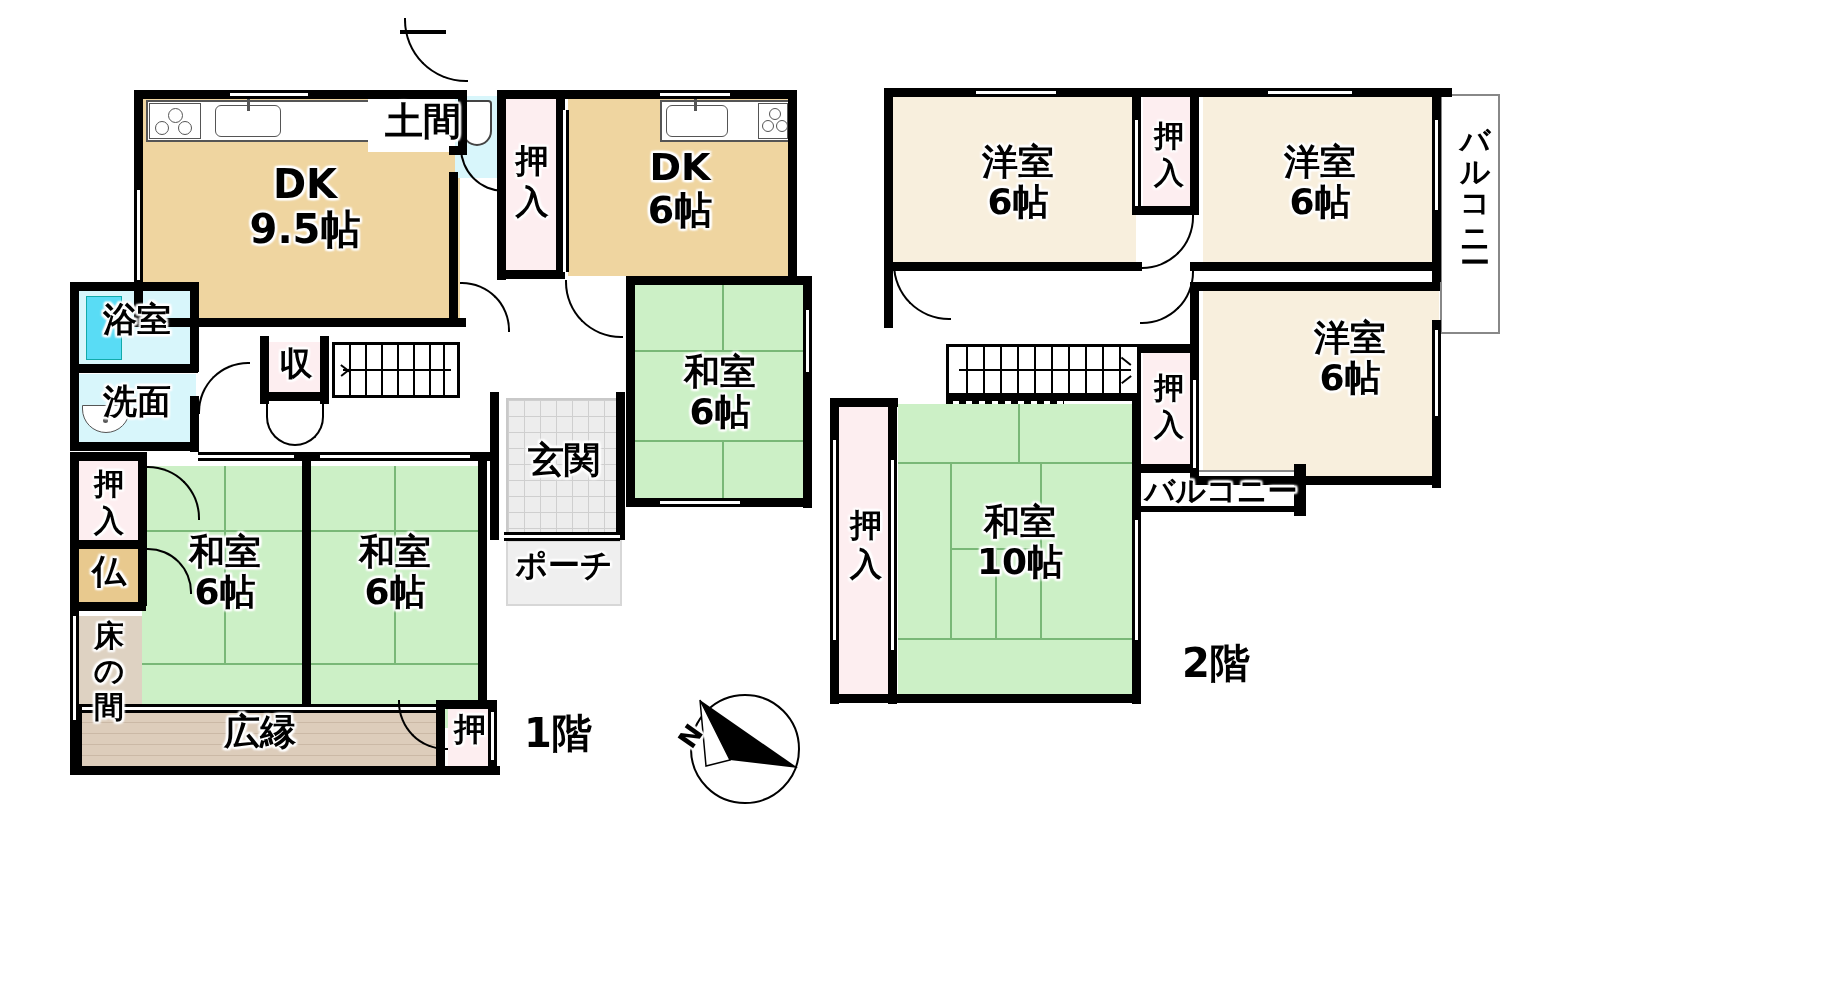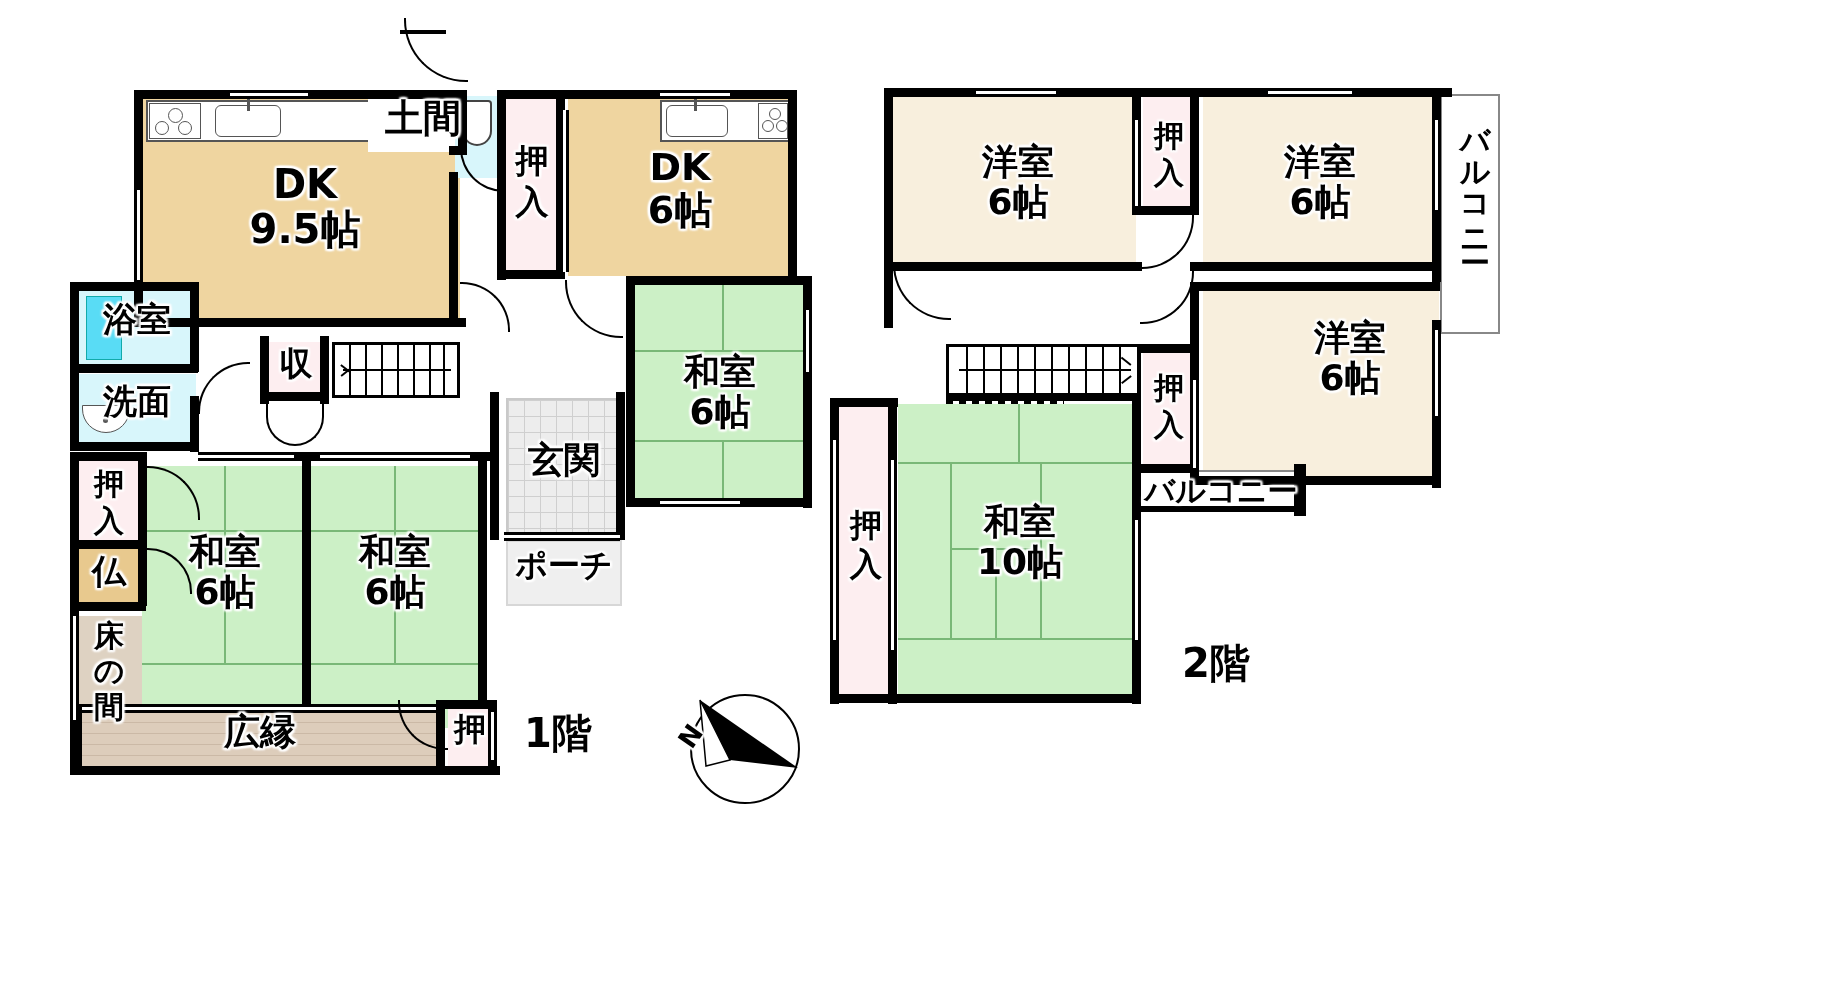--- a/index.html
+++ b/index.html
@@ -206,21 +206,21 @@
   <div class="arc" style="left:198px;top:362px;width:50px;height:50px;border-radius:50px 0 0 0;border-right:none;border-bottom:none;"></div>
   <div class="arc" style="left:266px;top:400px;width:54px;height:44px;border-radius:0 0 54px 54px;border-top:none;"></div>
   <div class="arc" style="left:146px;top:466px;width:52px;height:52px;border-radius:0 52px 0 0;border-left:none;border-bottom:none;"></div>
   <div class="arc" style="left:146px;top:548px;width:44px;height:44px;border-radius:0 44px 0 0;border-left:none;border-bottom:none;"></div>
   <div class="arc" style="left:398px;top:700px;width:48px;height:48px;border-radius:0 0 0 48px;border-top:none;border-right:none;"></div>
   <div class="arc" style="left:565px;top:280px;width:56px;height:56px;border-radius:0 0 0 56px;border-top:none;border-right:none;"></div>
   <div class="arc" style="left:460px;top:146px;width:44px;height:44px;border-radius:0 0 0 44px;border-top:none;border-right:none;"></div>
 
   <div class="lbl" style="left:210px;top:162px;width:190px;font-size:40px;">DK
 9.5帖</div>
-  <div class="lbl" style="left:366px;top:100px;width:114px;font-size:38px;font-family:Liberation Mono, monospace;">土間</div>
+  <div class="lbl" style="left:366px;top:100px;width:114px;font-size:38px;">土間</div>
   <div class="lbl" style="left:505px;top:140px;width:54px;font-size:33px;line-height:1.25;">押
 入</div>
   <div class="lbl" style="left:600px;top:146px;width:160px;font-size:38px;">DK
 6帖</div>
   <div class="lbl" style="left:640px;top:352px;width:160px;font-size:36px;">和室
 6帖</div>
   <div class="lbl" style="left:82px;top:300px;width:110px;font-size:34px;">浴室</div>
   <div class="lbl" style="left:82px;top:382px;width:110px;font-size:34px;">洗面</div>
   <div class="lbl" style="left:268px;top:346px;width:56px;font-size:33px;">収</div>
   <div class="lbl" style="left:508px;top:440px;width:112px;font-size:36px;">玄関</div>

